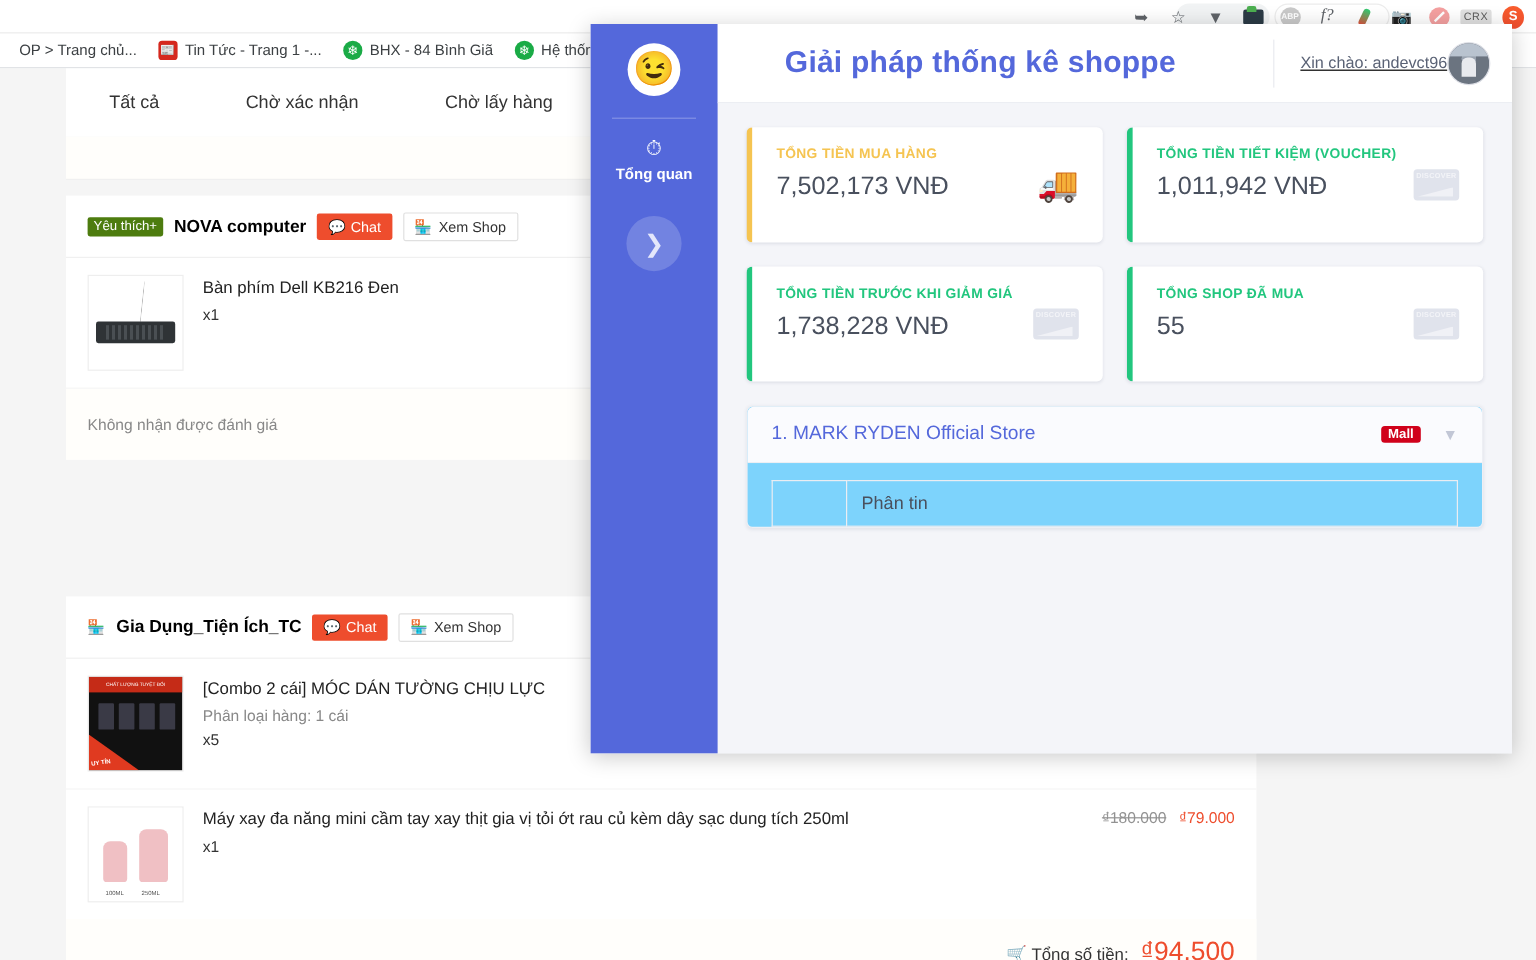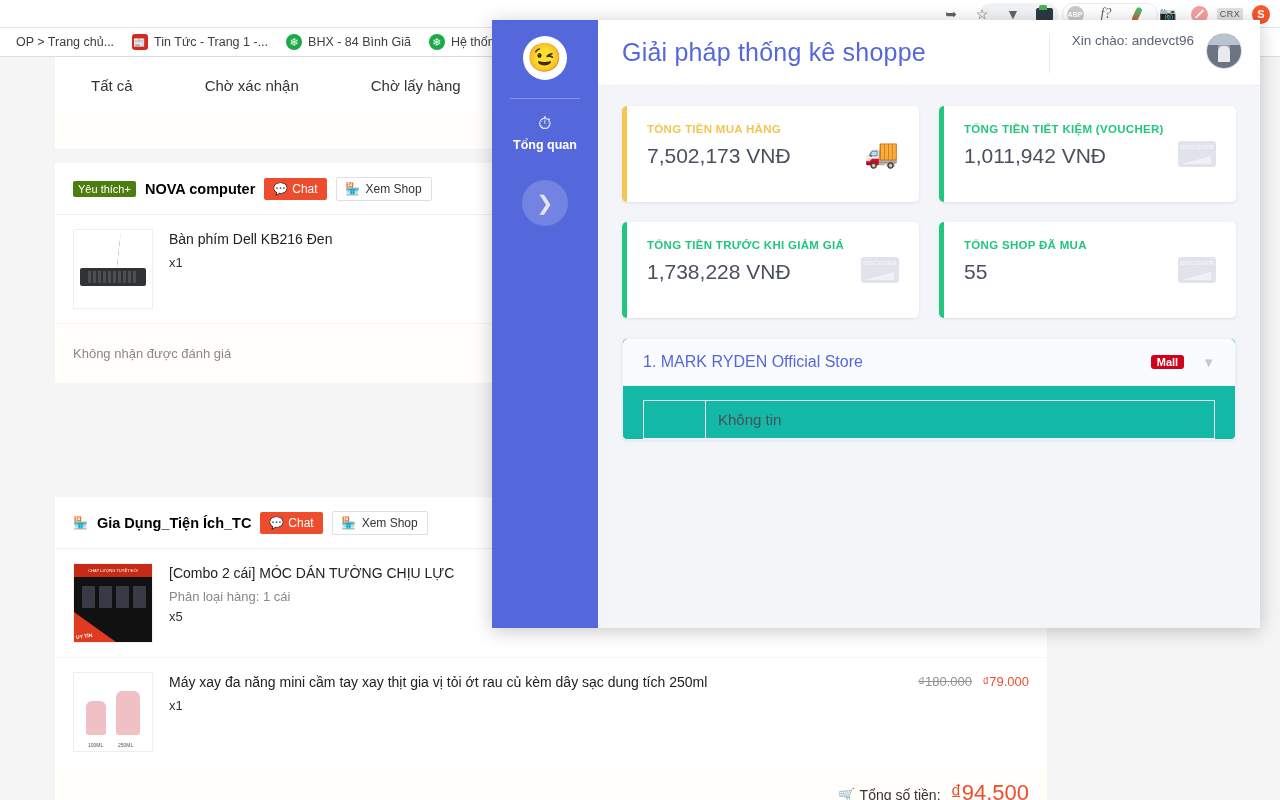--- a/index.html
+++ b/index.html
@@ -174,24 +174,24 @@
   .side-next {
     margin-top: 28px; width: 46px; height: 46px; border-radius: 50%;
     background: rgba(255,255,255,.18); color: #e4e7fb; font-size: 20px;
     display: flex; align-items: center; justify-content: center; cursor: pointer;
   }
   #app-main { flex: 1; display: flex; flex-direction: column; overflow: hidden; }
   #app-header {
     height: 66px; background: #fff; display: flex; align-items: center;
     padding: 0 18px 0 24px; flex: none; border-bottom: 1px solid #eceef3;
   }
-  #app-title { font-size: 25px; color: #5468db; font-weight: normal; letter-spacing:.2px;}
+  #app-title { font-size: 25px; color: #5468db; font-weight: bold; letter-spacing:.2px;margin-left:32px;}
   #app-user {
-    margin-left: auto; display: flex; align-items: flex-start; gap: 12px;
-    border-left: 1px solid #e9eaef; padding-left: 22px; height: 40px;
+    margin-left: auto; display: flex; align-items: center; 
+    border-left: 1px solid #e9eaef; padding-left: 22px; height: 40px; text-decoration: underline;
   }
   .hello { font-size: 13.5px; color: #5a6275; }
   .avatar {
     width: 36px; height: 36px; border-radius: 50%; flex: none;
     background: radial-gradient(circle at 50% 38%, #9aa3b0 0 22%, #6b7480 23% 100%);
     border: 1px solid #dcdee5; overflow:hidden; position:relative;
   }
   .avatar:before{content:"";position:absolute;left:0;right:0;top:0;height:11px;
      background:#b9c3cf;}
   .avatar:after{content:"";position:absolute;left:11px;top:12px;width:12px;height:16px;
@@ -223,21 +223,21 @@
   .ic-receipt:before { content:""; position:absolute; left:4px; right:4px;
     top:8px; height:2px; background:#fff; box-shadow:0 7px 0 #fff, 0 14px 0 #fff; }
   .ic-truck { font-size: 28px; }
   .ic-card { width: 38px; height: 26px; background: #e0e3ec; border-radius: 3px;
     position: relative; font-size: 6px; color: #f3f4f8; font-weight: bold;
     letter-spacing: .3px; text-align: center; line-height: 13px; overflow: hidden;}
   .ic-card:after { content:""; position:absolute; left:3px; bottom:3px; width:30px;
     height:8px; background:#f0f1f6; clip-path: polygon(0 100%, 100% 0, 100% 100%); }
 
   .shop-panel {
-    margin-top: 20px; background: #14b8a6; border: 1px solid #edeff4;
+    margin-top: 20px; background: #7dd3fc; border: 1px solid #edeff4;
     border-radius: 5px; box-shadow: 0 1px 3px rgba(30,40,80,.08);
   }
   .shop-panel-head {
     display: flex; align-items: center; padding: 14px 20px;
     background: #fafbfe; border-bottom: 1px solid #edeff4; border-radius: 5px 5px 0 0;
   }
   .shop-panel-title { font-size: 16px; color: #5468db; }
   .mall-badge {
     margin-left: auto; background: #d0011b; color: #fff; font-size: 11px;
     padding: 1px 6px; border-radius: 3px; font-weight: bold;
@@ -463,21 +463,21 @@
         <div class="shop-panel-head">
           <span class="shop-panel-title">1. MARK RYDEN Official Store</span>
           <span class="mall-badge">Mall</span>
           <span class="chev-down">▼</span>
         </div>
         <div class="shop-panel-body">
           <table class="mini-table">
             <tbody>
                 <tr>
               <th class="narrow"></th>
-              <th>Không tin</th>
+              <th>Phân tin</th>
             </tr>
           </tbody>
             </table>
         </div>
       </div>
     </div>
   </div>
 </div>
 
 </body></html>

